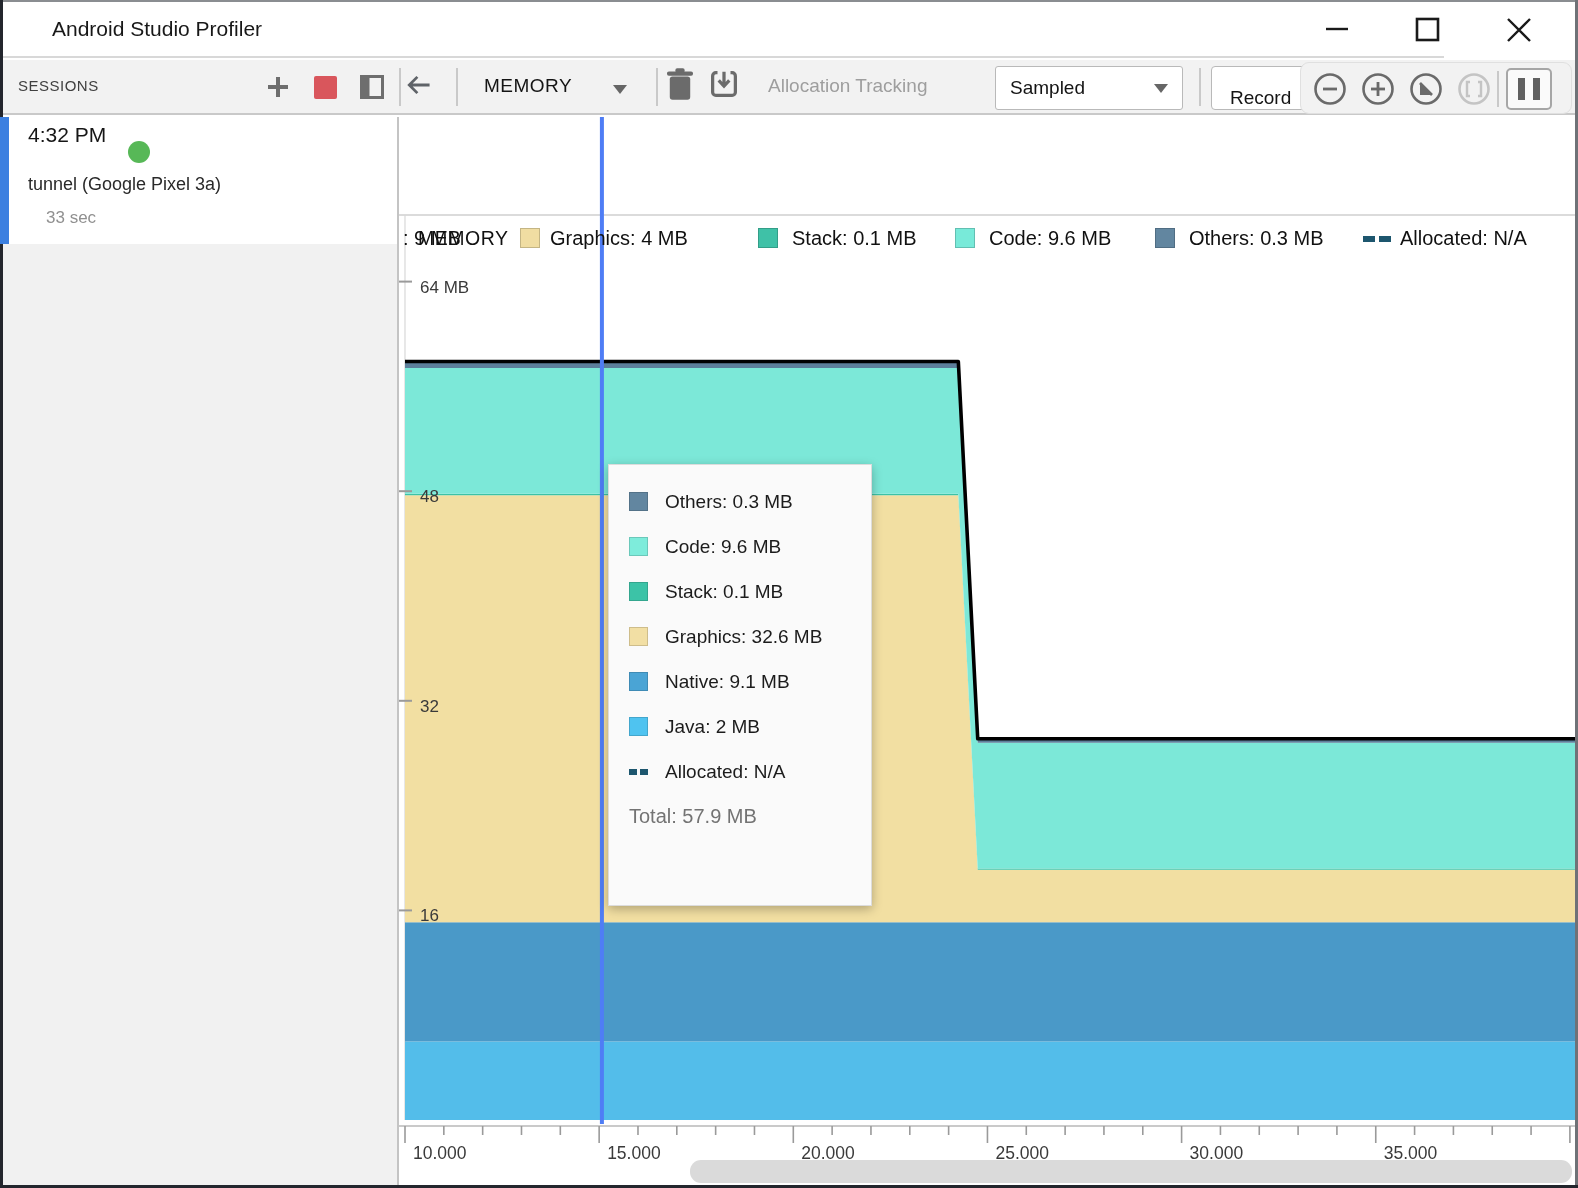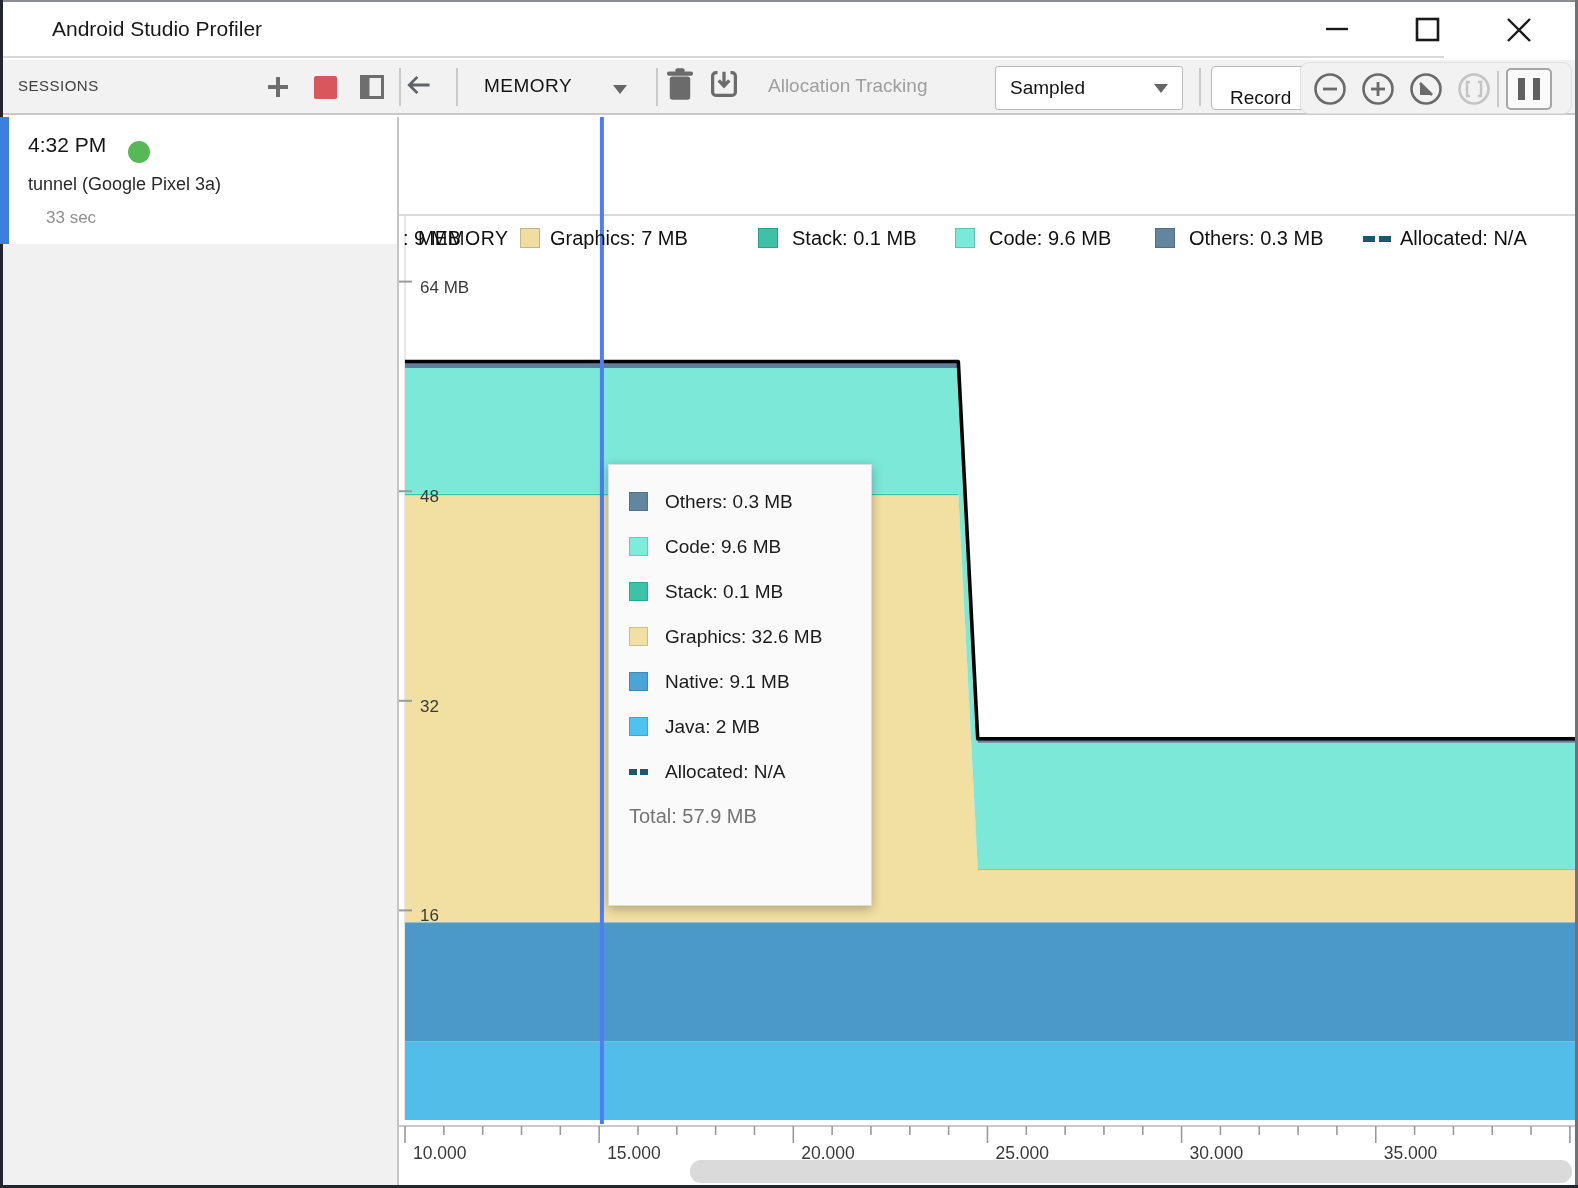--- a/index.html
+++ b/index.html
@@ -22,21 +22,21 @@
   #sampled-box span{font-size:19px;color:#141414;}
   #record-btn{left:1211px;top:6px;width:132px;height:44px;background:#fff;border:1px solid #b9b9b9;border-radius:4px;font-size:19px;color:#141414;display:flex;align-items:flex-end;padding-left:18px;overflow:hidden;z-index:1;cursor:pointer;}
   #zoom-panel{left:1300px;top:2px;width:272px;height:52px;background:#f2f2f2;border:1px solid #e0e0e0;border-radius:9px;z-index:2;}
   .zbtn{top:9px;width:34px;height:34px;cursor:pointer;}
   #pause-btn{left:205px;top:5px;width:46px;height:42px;background:#fafafa;border:2px solid #a6a6a6;border-radius:5px;display:flex;align-items:center;justify-content:center;gap:8px;cursor:pointer;}
   #pause-btn i{display:block;width:7px;height:22px;background:#606060;}
   
   #sessions-panel{left:0;top:117px;width:399px;height:1068px;background:#f1f1f1;border-right:2px solid #c4c4c4;}
   #session-cell{left:0;top:0;width:397px;height:127px;background:#fff;cursor:pointer;}
   #session-accent{left:0;top:0;width:9px;height:127px;background:#3b7fe0;}
-  #session-time{left:28px;top:16px;font-size:21px;color:#161616;}
+  #session-time{left:28px;top:6px;font-size:21px;color:#161616;}
   #session-dot{left:128px;top:24px;width:22px;height:22px;border-radius:50%;background:#57b857;}
   #session-device{left:28px;top:57px;font-size:18px;color:#2a2a2a;}
   #session-duration{left:46px;top:91px;font-size:17px;color:#909090;}
   
   #chart-panel{left:399px;top:117px;width:1179px;height:1068px;background:#fff;}
   #plot-svg{left:0;top:0;}
   #legend-row{left:0;top:96px;width:1179px;height:48px;background:transparent;}
   .lg-sq{position:absolute;top:15px;width:20px;height:20px;border:1px solid rgba(0,0,0,.18);}
   .lg-tx{position:absolute;top:14px;font-size:20px;color:#111;white-space:nowrap;}
   .lg-dash i{position:absolute;top:23px;width:12px;height:6px;background:#1d566e;}
@@ -194,21 +194,21 @@
         <text x="21" y="594.8" font-size="17" fill="#3a3a3a">32</text>
         <line x1="0" y1="793.4" x2="13" y2="793.4" stroke="#9a9a9a" stroke-width="2"></line>
         <text x="21" y="804.4" font-size="17" fill="#3a3a3a">16</text>
         <line x1="202.90693" y1="0" x2="202.90693" y2="1007" stroke="#4f7df5" stroke-width="4"></line>
       </svg>
 
     <div class="abs" id="legend-row">
 
     <div class="lg-tx" style="left: 4px;">: 9 MB</div>
         <div class="lg-sq" style="left: 121px; background: rgb(240, 221, 162);"></div>
-        <div class="lg-tx" style="left: 151px;">Graphics: 7 MB</div>
+        <div class="lg-tx" style="left: 151px;">Graphics: 4 MB</div>
         <div class="lg-sq" style="left: 359px; background: rgb(63, 193, 167);"></div>
         <div class="lg-tx" style="left: 393px;">Stack: 0.1 MB</div>
         <div class="lg-sq" style="left: 556px; background: rgb(120, 234, 217);"></div>
         <div class="lg-tx" style="left: 590px;">Code: 9.6 MB</div>
         <div class="lg-sq" style="left: 756px; background: rgb(98, 134, 160);"></div>
         <div class="lg-tx" style="left: 790px;">Others: 0.3 MB</div>
         <div class="lg-dash">
           <i style="left: 964px; background: rgb(29, 86, 110);"></i>
           <i style="left: 980px; background: rgb(29, 86, 110);"></i>
         </div>

